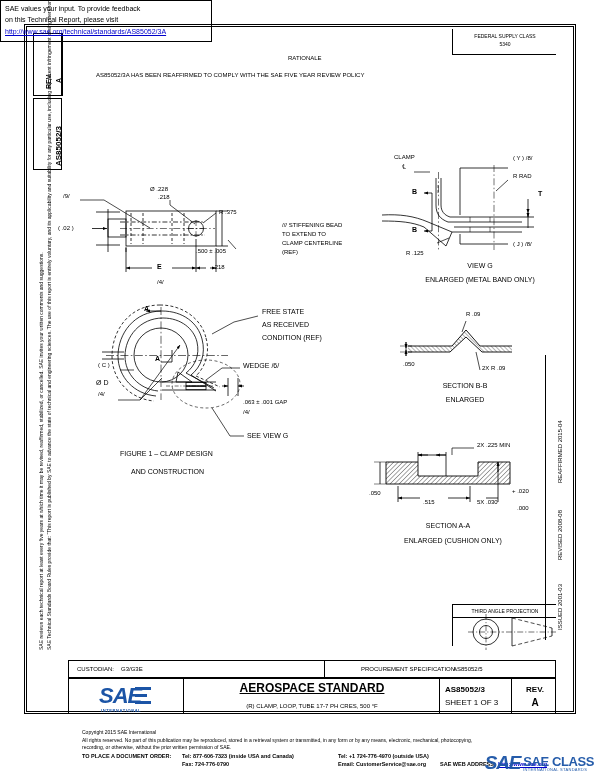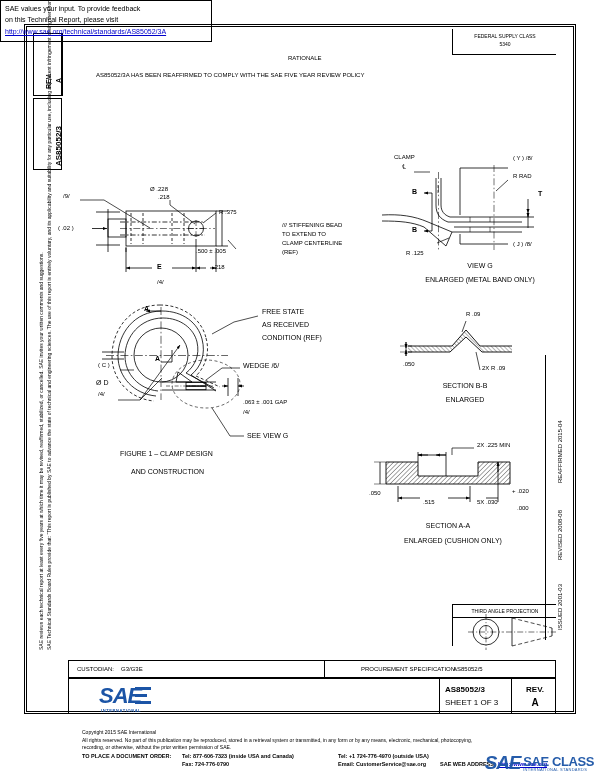--- a/index.html
+++ b/index.html
@@ -393,20 +393,24 @@
     <div class="tbcell" style="left:0;top:0;width:114px;height:34px;">
       <div class="saelogo" style="left:30px;top:6px;">
         <span class="word" style="font-size:22px;line-height:22px;display:inline-block;">SAE</span>
         <div class="bar" style="left:36px;top:2px;width:16px;height:2.6px;"></div>
         <div class="bar" style="left:36px;top:9px;width:12px;height:2.6px;"></div>
         <div class="bar" style="left:36px;top:16px;width:16px;height:2.6px;"></div>
         <div class="sub" style="position:absolute;left:2px;top:23px;">INTERNATIONAL</div>
       </div>
     </div>
 
+    <div class="tbcell" style="left:114px;top:0;width:256px;height:34px;border-left:1px solid #000;">
+      <span class="txt t12 b ctr" style="left:0;top:3px;width:256px;text-decoration:underline;">AEROSPACE STANDARD</span>
+      <span class="txt t6 ctr" style="left:0;top:24px;width:256px;">(R) CLAMP, LOOP, TUBE 17-7 PH CRES, 500 °F</span>
+    </div>
 
     <div class="tbcell" style="left:370px;top:0;width:72px;height:34px;border-left:1px solid #000;">
       <span class="txt t8 b" style="left:5px;top:7px;">AS85052/3</span>
       <span class="txt t8" style="left:5px;top:20px;">SHEET 1 OF 3</span>
     </div>
 
     <div class="tbcell" style="left:442px;top:0;width:46px;height:34px;border-left:1px solid #000;">
       <span class="txt t8 b ctr" style="left:0;top:7px;width:46px;">REV.</span>
       <span class="txt t10 b ctr" style="left:0;top:18px;width:46px;">A</span>
     </div>

